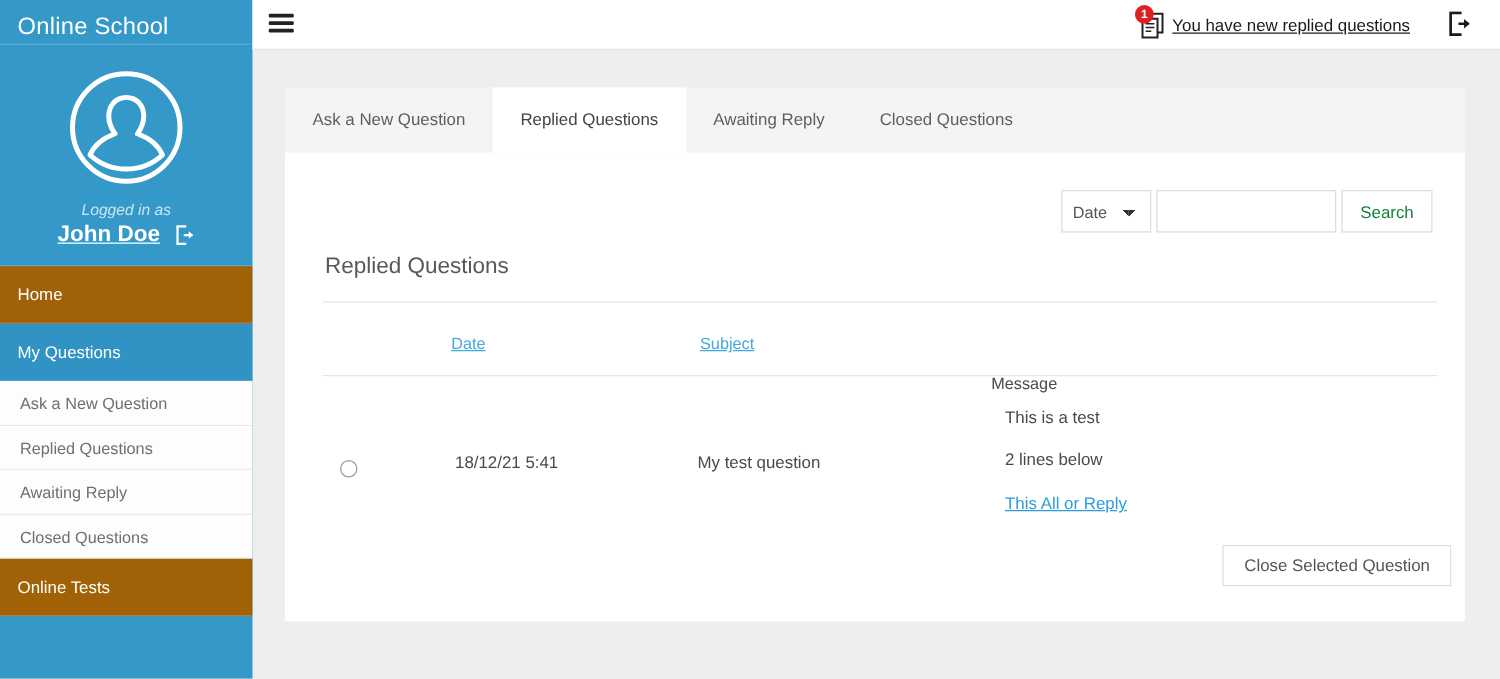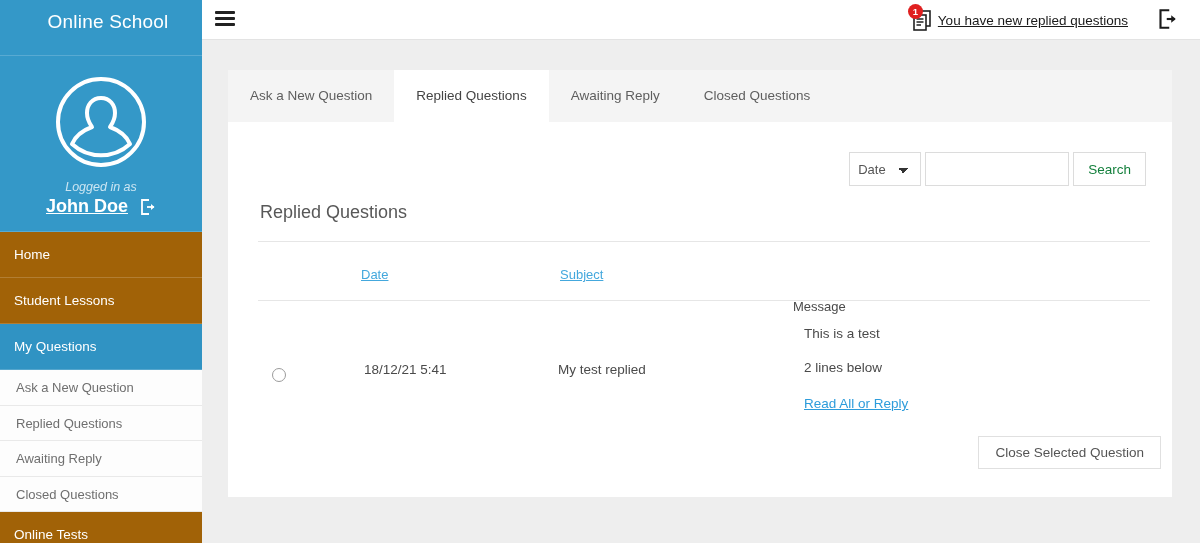--- a/index.html
+++ b/index.html
@@ -12,28 +12,27 @@
   .app { position: relative; width: 1200px; height: 543px; }
 
   
   .sidebar {
     position: absolute; left: 0; top: 0;
     width: 202px; height: 543px;
     background: #3498c8;
     overflow: hidden;
   }
   .brand {
-    height: 56px; line-height: 44px;
+    height: 36px; line-height: 44px;
     padding-left: 14px;
     color: #ffffff;
     font-size: 19px;
     font-weight: 400;
     letter-spacing: .2px;
     border-bottom: 1px solid rgba(255,255,255,.18);
-    text-align: center;
   }
   .profile {
     padding-top: 18px;
     text-align: center;
     border-bottom: 1px solid rgba(255,255,255,.18);
     padding-bottom: 14px;
   }
   .avatar { display: block; margin: 0 auto; }
   .logged-label {
     margin-top: 6px;
@@ -233,21 +232,20 @@
           <svg width="16" height="16" viewBox="0 0 16 16">
             <path d="M9 1 H2 V15 H9" fill="none" stroke="#ffffff" stroke-width="1.8"></path>
             <path d="M7 8 H14" stroke="#ffffff" stroke-width="1.8"></path>
             <path d="M11 5 L14.5 8 L11 11 Z" fill="#ffffff"></path>
           </svg>
         </span>
       </div>
     </div>
 
     <a class="nav-main">Home</a>
-    <a class="nav-main">Student Lessons</a>
     <a class="nav-main active">My Questions</a>
 
     <div class="submenu">
       <a class="nav-sub">Ask a New Question</a>
       <a class="nav-sub">Replied Questions</a>
       <a class="nav-sub">Awaiting Reply</a>
       <a class="nav-sub">Closed Questions</a>
     </div>
 
     <a class="nav-main">Online Tests</a>
@@ -306,24 +304,24 @@
       <span class="th link th-date">Date</span>
       <span class="th link th-subject">Subject</span>
       <span class="th plain th-message">Message</span>
     </div>
 
     <div class="rule rule-bot"></div>
 
     <div class="row">
       <span class="radio"></span>
       <span class="cell-date">18/12/21 5:41</span>
-      <span class="cell-subject">My test replied</span>
+      <span class="cell-subject">My test question</span>
       <div class="cell-message">
         <div class="msg-line">This is a test</div>
         <div class="msg-line">2 lines below</div>
-        <a class="msg-link">Read All or Reply</a>
+        <a class="msg-link">This All or Reply</a>
       </div>
     </div>
 
     <button class="close-btn">Close Selected Question</button>
   </div>
 
 </div>
 
 </body></html>

